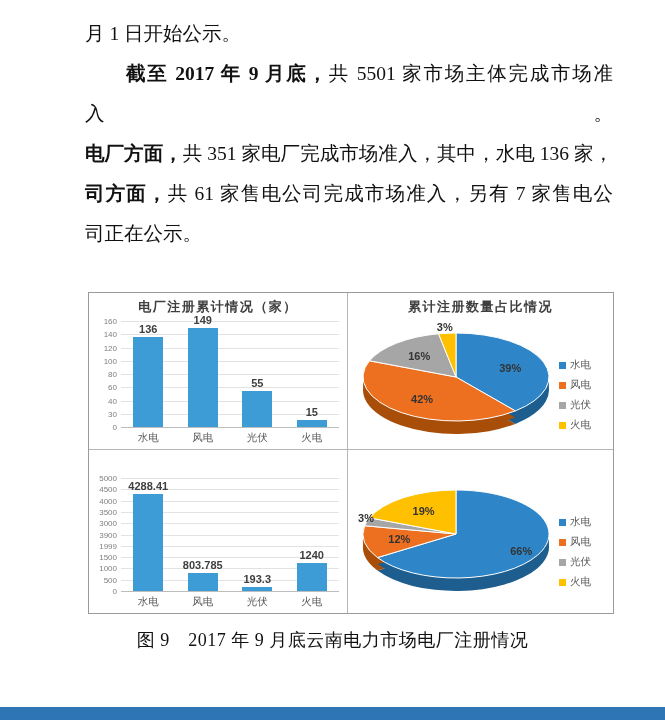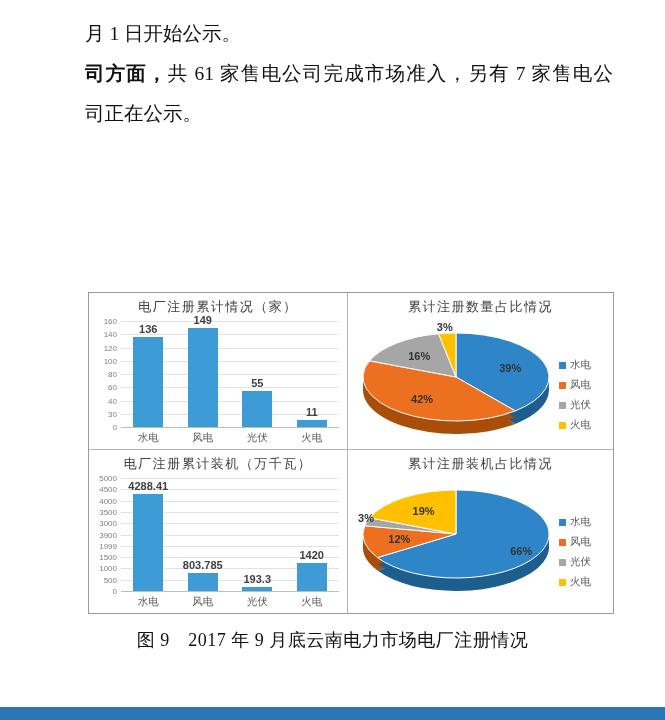--- a/index.html
+++ b/index.html
@@ -9,32 +9,34 @@
   .tline{min-height:40px;}
   .just{text-align:justify;text-align-last:justify;}
   .indent{text-indent:41px;}
   .b{font-weight:700;}
   .figure{position:absolute;left:88px;top:292px;width:524px;height:320px;
           border:1px solid #9a9a9a;display:grid;
           grid-template-columns:259px 265px;grid-template-rows:157px 163px;background:#fff;}
   .quad{position:relative;box-sizing:border-box;overflow:hidden;}
   .quad.br{border-right:1px solid #b5b5b5;}
   .quad.bb{border-bottom:1px solid #b5b5b5;}
-  .ctitle{text-align:center;font-weight:400;font-size:13px;color:#3f3f3f;padding-top:5px;
+  .ctitle{text-align:center;font-weight:700;font-size:13px;color:#3f3f3f;padding-top:5px;
           font-family:"Liberation Sans","DejaVu Sans",sans-serif;letter-spacing:1.5px;}
   .cbody{position:absolute;left:0;right:0;top:24px;bottom:0;}
   .caption{position:absolute;left:0;top:628px;width:665px;text-align:center;
            font-size:18px;letter-spacing:0.5px;color:#111;}
   .footer-bar{position:absolute;left:0;bottom:0;width:665px;height:13px;}
 </style>
 </head>
 <body>
 
 <div class="textblock">
   <div class="tline"><span>月 1 日开始公示。</span></div>
+  <div class="tline just indent"><span class="b">截至 2017 年 9 月底，</span><span>共 5501 家市场主体完成市场准入。</span></div>
+  <div class="tline just"><span class="b">电厂方面，</span><span>共 351 家电厂完成市场准入，其中，水电 136 家，</span></div>
   <div class="tline just"><span class="b">司方面，</span><span>共 61 家售电公司完成市场准入，另有 7 家售电公</span></div>
   <div class="tline"><span>司正在公示。</span></div>
 </div>
 
 <div class="figure">
   <div class="quad br bb">
     <div class="ctitle">电厂注册累计情况（家）</div>
     <div class="cbody">
         <div style="position: absolute; left: 32px; top: 4px; width: 218px; height: 106px;">
           <div style="position: absolute; left: 0px; right: 0px; top: 106px; height: 1px; background: rgb(189, 189, 189);"></div>
@@ -55,21 +57,21 @@
           <div style="position: absolute; right: 222px; top: 9.25px; font: 8px &quot;Liberation Sans&quot;, &quot;DejaVu Sans&quot;, sans-serif; color: rgb(127, 127, 127); white-space: nowrap;">140</div>
           <div style="position: absolute; left: 0px; right: 0px; top: 0px; height: 1px; background: rgb(226, 226, 226);"></div>
           <div style="position: absolute; right: 222px; top: -4px; font: 8px &quot;Liberation Sans&quot;, &quot;DejaVu Sans&quot;, sans-serif; color: rgb(127, 127, 127); white-space: nowrap;">160</div>
           <div style="position: absolute; width: 30px; left: 12.25px; bottom: 0px; height: 90.1px; background: rgb(61, 155, 213);"></div>
           <div style="position: absolute; left: 0px; width: 54.5px; bottom: 92.1px; text-align: center; font: bold 11px &quot;Liberation Sans&quot;, &quot;DejaVu Sans&quot;, sans-serif; color: rgb(63, 63, 63);">136</div>
           <div style="position: absolute; width: 30px; left: 66.75px; bottom: 0px; height: 98.7125px; background: rgb(61, 155, 213);"></div>
           <div style="position: absolute; left: 54.5px; width: 54.5px; bottom: 100.713px; text-align: center; font: bold 11px &quot;Liberation Sans&quot;, &quot;DejaVu Sans&quot;, sans-serif; color: rgb(63, 63, 63);">149</div>
           <div style="position: absolute; width: 30px; left: 121.25px; bottom: 0px; height: 36.4375px; background: rgb(61, 155, 213);"></div>
           <div style="position: absolute; left: 109px; width: 54.5px; bottom: 38.4375px; text-align: center; font: bold 11px &quot;Liberation Sans&quot;, &quot;DejaVu Sans&quot;, sans-serif; color: rgb(63, 63, 63);">55</div>
           <div style="position: absolute; width: 30px; left: 175.75px; bottom: 0px; height: 7.2875px; background: rgb(61, 155, 213);"></div>
-          <div style="position: absolute; left: 163.5px; width: 54.5px; bottom: 9.2875px; text-align: center; font: bold 11px &quot;Liberation Sans&quot;, &quot;DejaVu Sans&quot;, sans-serif; color: rgb(63, 63, 63);">11</div>
+          <div style="position: absolute; left: 163.5px; width: 54.5px; bottom: 9.2875px; text-align: center; font: bold 11px &quot;Liberation Sans&quot;, &quot;DejaVu Sans&quot;, sans-serif; color: rgb(63, 63, 63);">15</div>
         </div>
         <div style="position: absolute; left: 32px; width: 54.5px; top: 114px; text-align: center; font: 10.5px &quot;Liberation Sans&quot;, &quot;DejaVu Sans&quot;, sans-serif; color: rgb(89, 89, 89);">水电</div>
         <div style="position: absolute; left: 86.5px; width: 54.5px; top: 114px; text-align: center; font: 10.5px &quot;Liberation Sans&quot;, &quot;DejaVu Sans&quot;, sans-serif; color: rgb(89, 89, 89);">风电</div>
         <div style="position: absolute; left: 141px; width: 54.5px; top: 114px; text-align: center; font: 10.5px &quot;Liberation Sans&quot;, &quot;DejaVu Sans&quot;, sans-serif; color: rgb(89, 89, 89);">光伏</div>
         <div style="position: absolute; left: 195.5px; width: 54.5px; top: 114px; text-align: center; font: 10.5px &quot;Liberation Sans&quot;, &quot;DejaVu Sans&quot;, sans-serif; color: rgb(89, 89, 89);">火电</div>
       </div>
   </div>
   <div class="quad bb">
     <div class="ctitle">累计注册数量占比情况</div>
     <div class="cbody"><svg width="265" height="132">
@@ -102,21 +104,20 @@
             <span style="width: 7px; height: 7px; background: rgb(166, 166, 166); margin-right: 4px; flex: 0 0 auto;"></span>
             <span>光伏</span>
           </div>
           <div style="display: flex; align-items: center; height: 20px; font: 10.5px &quot;Liberation Sans&quot;, &quot;DejaVu Sans&quot;, sans-serif; color: rgb(89, 89, 89);">
             <span style="width: 7px; height: 7px; background: rgb(255, 192, 0); margin-right: 4px; flex: 0 0 auto;"></span>
             <span>火电</span>
           </div>
         </div></div>
   </div>
   <div class="quad br">
-    <div class="ctitle">电厂注册累计装机（万千瓦）</div>
     <div class="cbody">
         <div style="position: absolute; left: 32px; top: 4px; width: 218px; height: 113px;">
           <div style="position: absolute; left: 0px; right: 0px; top: 113px; height: 1px; background: rgb(189, 189, 189);"></div>
           <div style="position: absolute; right: 222px; top: 109px; font: 8px &quot;Liberation Sans&quot;, &quot;DejaVu Sans&quot;, sans-serif; color: rgb(127, 127, 127); white-space: nowrap;">0</div>
           <div style="position: absolute; left: 0px; right: 0px; top: 101.7px; height: 1px; background: rgb(226, 226, 226);"></div>
           <div style="position: absolute; right: 222px; top: 97.7px; font: 8px &quot;Liberation Sans&quot;, &quot;DejaVu Sans&quot;, sans-serif; color: rgb(127, 127, 127); white-space: nowrap;">500</div>
           <div style="position: absolute; left: 0px; right: 0px; top: 90.4px; height: 1px; background: rgb(226, 226, 226);"></div>
           <div style="position: absolute; right: 222px; top: 86.4px; font: 8px &quot;Liberation Sans&quot;, &quot;DejaVu Sans&quot;, sans-serif; color: rgb(127, 127, 127); white-space: nowrap;">1000</div>
           <div style="position: absolute; left: 0px; right: 0px; top: 79.1px; height: 1px; background: rgb(226, 226, 226);"></div>
           <div style="position: absolute; right: 222px; top: 75.1px; font: 8px &quot;Liberation Sans&quot;, &quot;DejaVu Sans&quot;, sans-serif; color: rgb(127, 127, 127); white-space: nowrap;">1500</div>
@@ -134,30 +135,29 @@
           <div style="position: absolute; right: 222px; top: 7.3px; font: 8px &quot;Liberation Sans&quot;, &quot;DejaVu Sans&quot;, sans-serif; color: rgb(127, 127, 127); white-space: nowrap;">4500</div>
           <div style="position: absolute; left: 0px; right: 0px; top: 0px; height: 1px; background: rgb(226, 226, 226);"></div>
           <div style="position: absolute; right: 222px; top: -4px; font: 8px &quot;Liberation Sans&quot;, &quot;DejaVu Sans&quot;, sans-serif; color: rgb(127, 127, 127); white-space: nowrap;">5000</div>
           <div style="position: absolute; width: 30px; left: 12.25px; bottom: 0px; height: 96.9181px; background: rgb(61, 155, 213);"></div>
           <div style="position: absolute; left: 0px; width: 54.5px; bottom: 98.9181px; text-align: center; font: bold 11px &quot;Liberation Sans&quot;, &quot;DejaVu Sans&quot;, sans-serif; color: rgb(63, 63, 63);">4288.41</div>
           <div style="position: absolute; width: 30px; left: 66.75px; bottom: 0px; height: 18.1655px; background: rgb(61, 155, 213);"></div>
           <div style="position: absolute; left: 54.5px; width: 54.5px; bottom: 20.1655px; text-align: center; font: bold 11px &quot;Liberation Sans&quot;, &quot;DejaVu Sans&quot;, sans-serif; color: rgb(63, 63, 63);">803.785</div>
           <div style="position: absolute; width: 30px; left: 121.25px; bottom: 0px; height: 4.36858px; background: rgb(61, 155, 213);"></div>
           <div style="position: absolute; left: 109px; width: 54.5px; bottom: 6.36858px; text-align: center; font: bold 11px &quot;Liberation Sans&quot;, &quot;DejaVu Sans&quot;, sans-serif; color: rgb(63, 63, 63);">193.3</div>
           <div style="position: absolute; width: 30px; left: 175.75px; bottom: 0px; height: 28.024px; background: rgb(61, 155, 213);"></div>
-          <div style="position: absolute; left: 163.5px; width: 54.5px; bottom: 30.024px; text-align: center; font: bold 11px &quot;Liberation Sans&quot;, &quot;DejaVu Sans&quot;, sans-serif; color: rgb(63, 63, 63);">1420</div>
+          <div style="position: absolute; left: 163.5px; width: 54.5px; bottom: 30.024px; text-align: center; font: bold 11px &quot;Liberation Sans&quot;, &quot;DejaVu Sans&quot;, sans-serif; color: rgb(63, 63, 63);">1240</div>
         </div>
         <div style="position: absolute; left: 32px; width: 54.5px; top: 121px; text-align: center; font: 10.5px &quot;Liberation Sans&quot;, &quot;DejaVu Sans&quot;, sans-serif; color: rgb(89, 89, 89);">水电</div>
         <div style="position: absolute; left: 86.5px; width: 54.5px; top: 121px; text-align: center; font: 10.5px &quot;Liberation Sans&quot;, &quot;DejaVu Sans&quot;, sans-serif; color: rgb(89, 89, 89);">风电</div>
         <div style="position: absolute; left: 141px; width: 54.5px; top: 121px; text-align: center; font: 10.5px &quot;Liberation Sans&quot;, &quot;DejaVu Sans&quot;, sans-serif; color: rgb(89, 89, 89);">光伏</div>
         <div style="position: absolute; left: 195.5px; width: 54.5px; top: 121px; text-align: center; font: 10.5px &quot;Liberation Sans&quot;, &quot;DejaVu Sans&quot;, sans-serif; color: rgb(89, 89, 89);">火电</div>
       </div>
   </div>
   <div class="quad">
-    <div class="ctitle">累计注册装机占比情况</div>
     <div class="cbody"><svg width="265" height="139">
           <path d="M 108 73 L 108 29 A 93 44 0 1 1 29.477502928312575 96.57637897907584 Z" fill="#1d5e8f"></path>
           <path d="M 108 73 L 29.477502928312575 96.57637897907584 A 93 44 0 0 1 16.647285682231953 64.7552221582281 Z" fill="#a84e08"></path>
           <path d="M 108 73 L 16.647285682231953 64.7552221582281 A 93 44 0 0 1 21.530786812392634 56.80251968187416 Z" fill="#767676"></path>
           <path d="M 108 73 L 21.530786812392634 56.80251968187416 A 93 44 0 0 1 107.99999999999997 29 Z" fill="#b58900"></path>
           <path d="M 108 66.5 L 108 22.5 A 93 44 0 1 1 29.477502928312575 90.07637897907584 Z" fill="#1d5e8f"></path>
           <path d="M 108 66.5 L 29.477502928312575 90.07637897907584 A 93 44 0 0 1 16.647285682231953 58.255222158228094 Z" fill="#a84e08"></path>
           <path d="M 108 66.5 L 16.647285682231953 58.255222158228094 A 93 44 0 0 1 21.530786812392634 50.30251968187416 Z" fill="#767676"></path>
           <path d="M 108 66.5 L 21.530786812392634 50.30251968187416 A 93 44 0 0 1 107.99999999999997 22.5 Z" fill="#b58900"></path>
           <path d="M 108 60 L 108 16 A 93 44 0 1 1 29.477502928312575 83.57637897907584 Z" fill="#2e86c8" stroke="#ffffff" stroke-width="1"></path>

